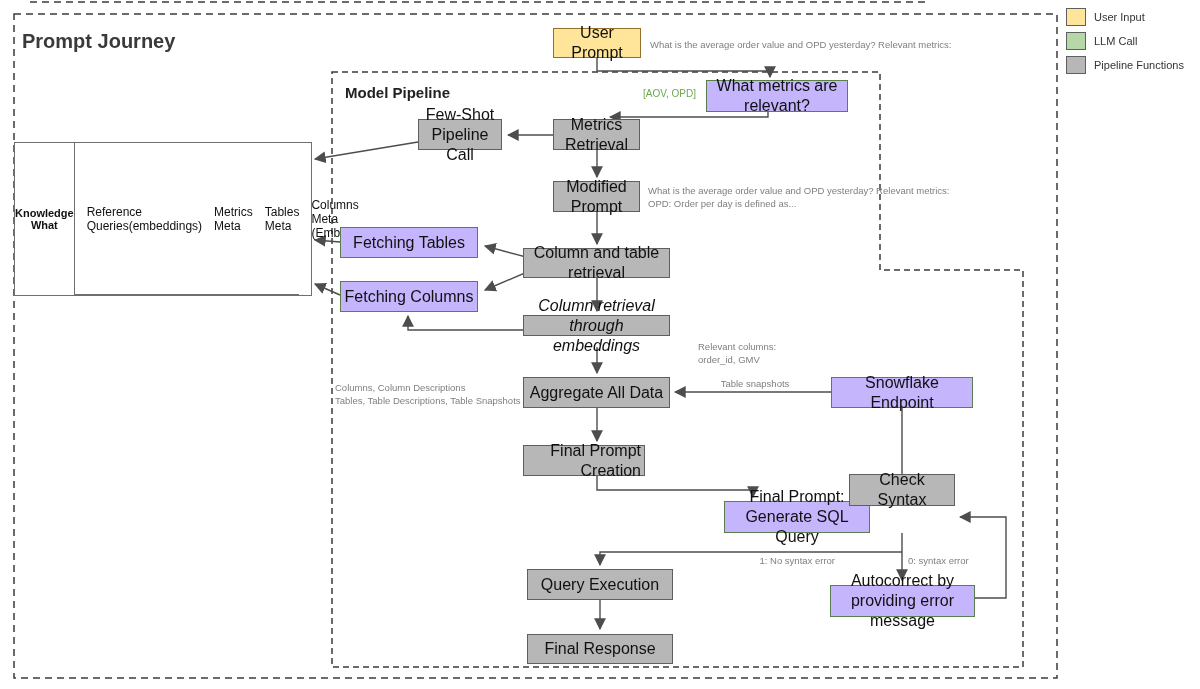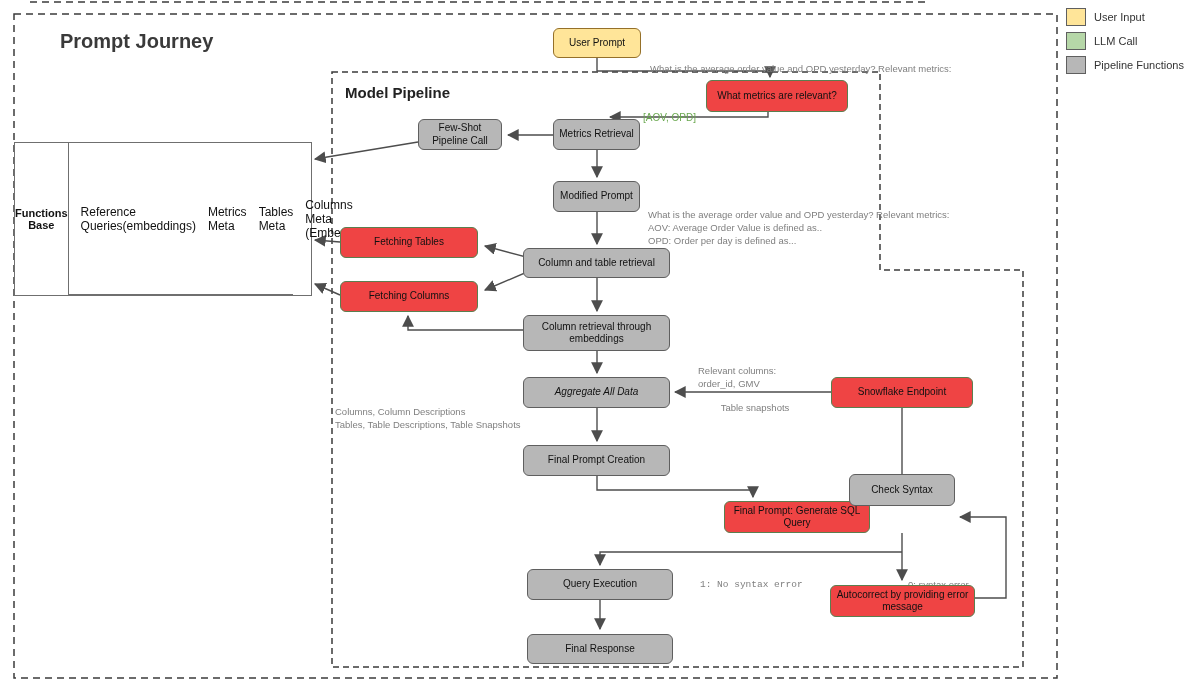--- a/index.html
+++ b/index.html
@@ -1,26 +1,26 @@
 <!DOCTYPE html>
 <html><head>
 <meta charset="utf-8">
 <style>
   html,body{margin:0;padding:0;}
   body{font-family:"Liberation Sans","DejaVu Sans",sans-serif;background:#ffffff;}
   #canvas{position:relative;width:1200px;height:689px;background:#fff;overflow:hidden;}
   #wires{position:absolute;left:0;top:0;width:1200px;height:689px;z-index:1;}
   .node{position:absolute;z-index:3;display:flex;align-items:center;justify-content:center;
-        text-align:center;font-size:10px;line-height:1.25;color:#111;padding:1px 3px;
-        box-sizing:border-box;border-radius:6px;}
+        text-align:center;font-size:16px;line-height:1.25;color:#111;padding:1px 3px;
+        box-sizing:border-box;}
   .n-gray{background:#b7b7b7;border:1.5px solid #5f5f5f;}
-  .n-green{background:#ef4444;border:1.5px solid #5b7e4f;}
+  .n-green{background:#c4b5fd;border:1.5px solid #5b7e4f;}
   .n-yellow{background:#ffe599;border:1.5px solid #957029;}
-  .ann{position:absolute;z-index:2;color:#7f7f7f;font-size:9.5px;line-height:13px;white-space:nowrap;margin-top:24px;}
-  .title{position:absolute;left:22px;top:30px;font-size:20px;font-weight:bold;color:#3a3a3a;z-index:3;margin-left:38px;}
+  .ann{position:absolute;z-index:2;color:#7f7f7f;font-size:9.5px;line-height:13px;white-space:nowrap;}
+  .title{position:absolute;left:22px;top:30px;font-size:20px;font-weight:bold;color:#3a3a3a;z-index:3;}
   .pipeline-title{position:absolute;left:345px;top:84px;font-size:15px;font-weight:bold;color:#222;z-index:3;}
   
   #kb{position:absolute;left:14px;top:142px;width:298px;height:154px;border:1px solid #6f6f6f;
       box-sizing:border-box;display:flex;z-index:3;background:#fff;}
   #kb-head{width:86px;border-right:1px solid #6f6f6f;display:flex;align-items:center;
       justify-content:center;text-align:center;font-size:11px;font-weight:bold;color:#111;box-sizing:border-box;}
   #kb-rows{flex:1;display:flex;flex-direction:row;}
   .kb-row{flex:1;display:flex;align-items:center;padding-left:12px;font-size:12px;color:#111;
       border-bottom:1px solid #6f6f6f;box-sizing:border-box;}
   .kb-row:last-child{border-bottom:none;}
@@ -87,59 +87,58 @@
       <div class="swatch" style="background: rgb(182, 215, 168);"></div>
       <div class="legend-label">LLM Call</div>
     </div>
     <div class="legend-row">
       <div class="swatch" style="background: rgb(183, 183, 183);"></div>
       <div class="legend-label">Pipeline Functions</div>
     </div>
   </div>
 
   <div id="kb">
-    <div id="kb-head">Functions Base</div>
+    <div id="kb-head">Knowledge What</div>
     <div id="kb-rows">
       <div class="kb-row">Reference Queries(embeddings)</div>
       <div class="kb-row">Metrics Meta</div>
       <div class="kb-row">Tables Meta</div>
       <div class="kb-row">Columns Meta (Embeddings)</div>
     </div>
   </div>
 
   <div class="node n-yellow" style="left:553px;top:28px;width:88px;height:30px;">User Prompt</div>
   <div class="node n-green" style="left:706px;top:80px;width:142px;height:32px;">What metrics are relevant?</div>
   <div class="node n-gray" style="left:418px;top:119px;width:84px;height:31px;">Few-Shot Pipeline Call</div>
   <div class="node n-gray" style="left:553px;top:119px;width:87px;height:31px;">Metrics Retrieval</div>
   <div class="node n-gray" style="left:553px;top:181px;width:87px;height:31px;">Modified Prompt</div>
   <div class="node n-green" style="left:340px;top:227px;width:138px;height:31px;">Fetching Tables</div>
   <div class="node n-green" style="left:340px;top:281px;width:138px;height:31px;">Fetching Columns</div>
   <div class="node n-gray" style="left:523px;top:248px;width:147px;height:30px;">Column and table retrieval</div>
-  <div class="node n-gray" style="left:523px;top:315px;width:147px;height:36px;">Column retrieval through embeddings</div>
-  <div class="node n-gray" style="left:523px;top:377px;width:147px;height:31px;font-style:italic;">Aggregate All Data</div>
+  <div class="node n-gray" style="left:523px;top:315px;width:147px;height:21px;font-style:italic;">Column retrieval through embeddings</div>
+  <div class="node n-gray" style="left:523px;top:377px;width:147px;height:31px;">Aggregate All Data</div>
   <div class="node n-green" style="left:831px;top:377px;width:142px;height:31px;">Snowflake Endpoint</div>
-  <div class="node n-gray" style="left:523px;top:445px;width:147px;height:31px;">Final Prompt Creation</div>
+  <div class="node n-gray" style="left:523px;top:445px;width:122px;height:31px;text-align:right;">Final Prompt Creation</div>
   <div class="node n-green" style="left:680px;top:501px;width:146px;height:32px;margin-left:44px;">Final Prompt: Generate SQL Query</div>
   <div class="node n-gray" style="left:849px;top:474px;width:106px;height:32px;">Check Syntax</div>
   <div class="node n-gray" style="left:527px;top:569px;width:146px;height:31px;">Query Execution</div>
   <div class="node n-green" style="left:830px;top:585px;width:145px;height:32px;">Autocorrect by providing error message</div>
   <div class="node n-gray" style="left:527px;top:634px;width:146px;height:30px;">Final Response</div>
 
   <div class="ann" style="left:650px;top:38px;">What is the average order value and OPD yesterday? Relevant metrics:</div>
   <div class="ann green-text" style="left:643px;top:87px;font-size:10px;">[AOV, OPD]</div>
   <div class="ann" style="left:648px;top:184px;">
     <div>What is the average order value and OPD yesterday? Relevant metrics:</div>
-    <div>AOV: Average Order Value is defined as..</div>
     <div>OPD: Order per day is defined as...</div>
   </div>
   <div class="ann" style="left:698px;top:340px;">
     <div>Relevant columns:</div>
     <div>order_id, GMV</div>
   </div>
   <div class="ann" style="left:335px;top:381px;width:183px;text-align:left;">
     <div>Columns, Column Descriptions</div>
     <div>Tables, Table Descriptions, Table Snapshots</div>
   </div>
   <div class="ann" style="left:700px;top:377px;width:110px;text-align:center;">Table snapshots</div>
-  <div class="ann" style="left:700px;top:554px;width:175px;text-align:left;font-family:Liberation Mono, monospace;">1: No syntax error</div>
+  <div class="ann" style="left:660px;top:554px;width:175px;text-align:right;">1: No syntax error</div>
   <div class="ann" style="left:908px;top:554px;">0: syntax error</div>
 
 </div>
 
 </body></html>

